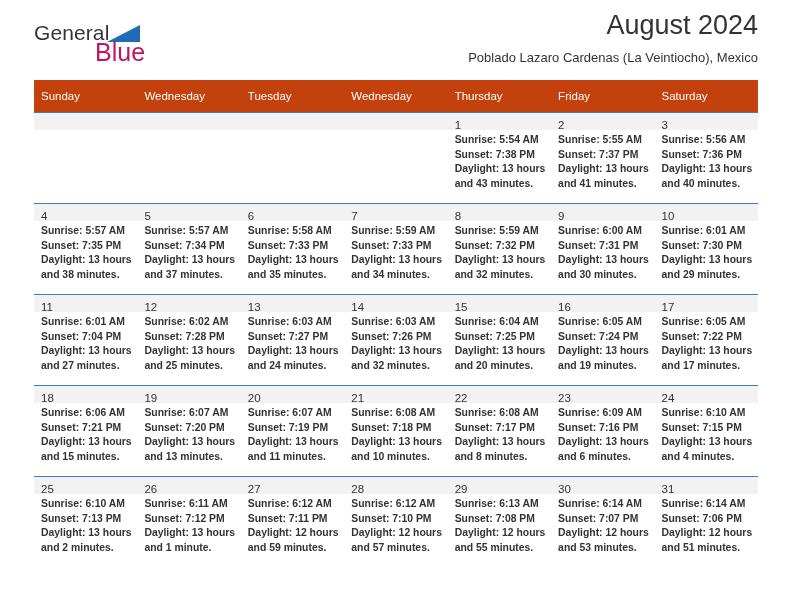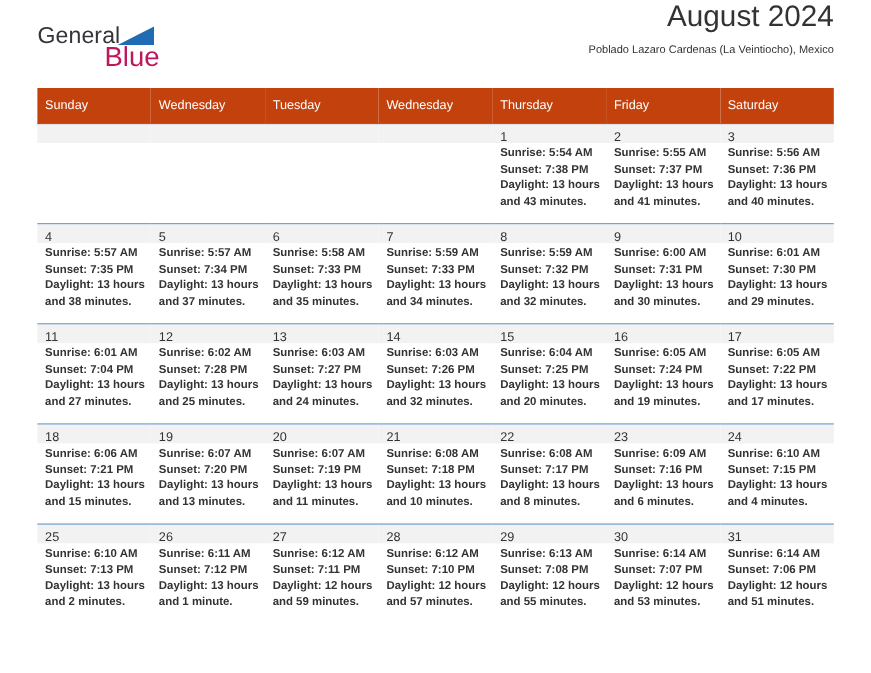--- a/index.html
+++ b/index.html
@@ -56,32 +56,32 @@
   .brand-blue {
     position: absolute;
     left: 61px;
     top: 40px;
     font-size: 25px;
     color: #be185d;
     line-height: 1;
   }
   .title-block {
     text-align: right;
-    padding-top: 0;
+    padding-top: 10px;
   }
   .cal-title {
     font-size: 27px;
     color: #333333;
     line-height: 1.15;
     font-weight: normal;
     margin: 0;
     white-space: nowrap;
   }
   .cal-subtitle {
-    font-size: 10px;
+    font-size: 13px;
     color: #333333;
     margin: 9px 0 16px 0;
     font-weight: normal;
     white-space: nowrap;
   }
 
   
   .calendar {
     margin-top: 8px;
     width: 724px;

